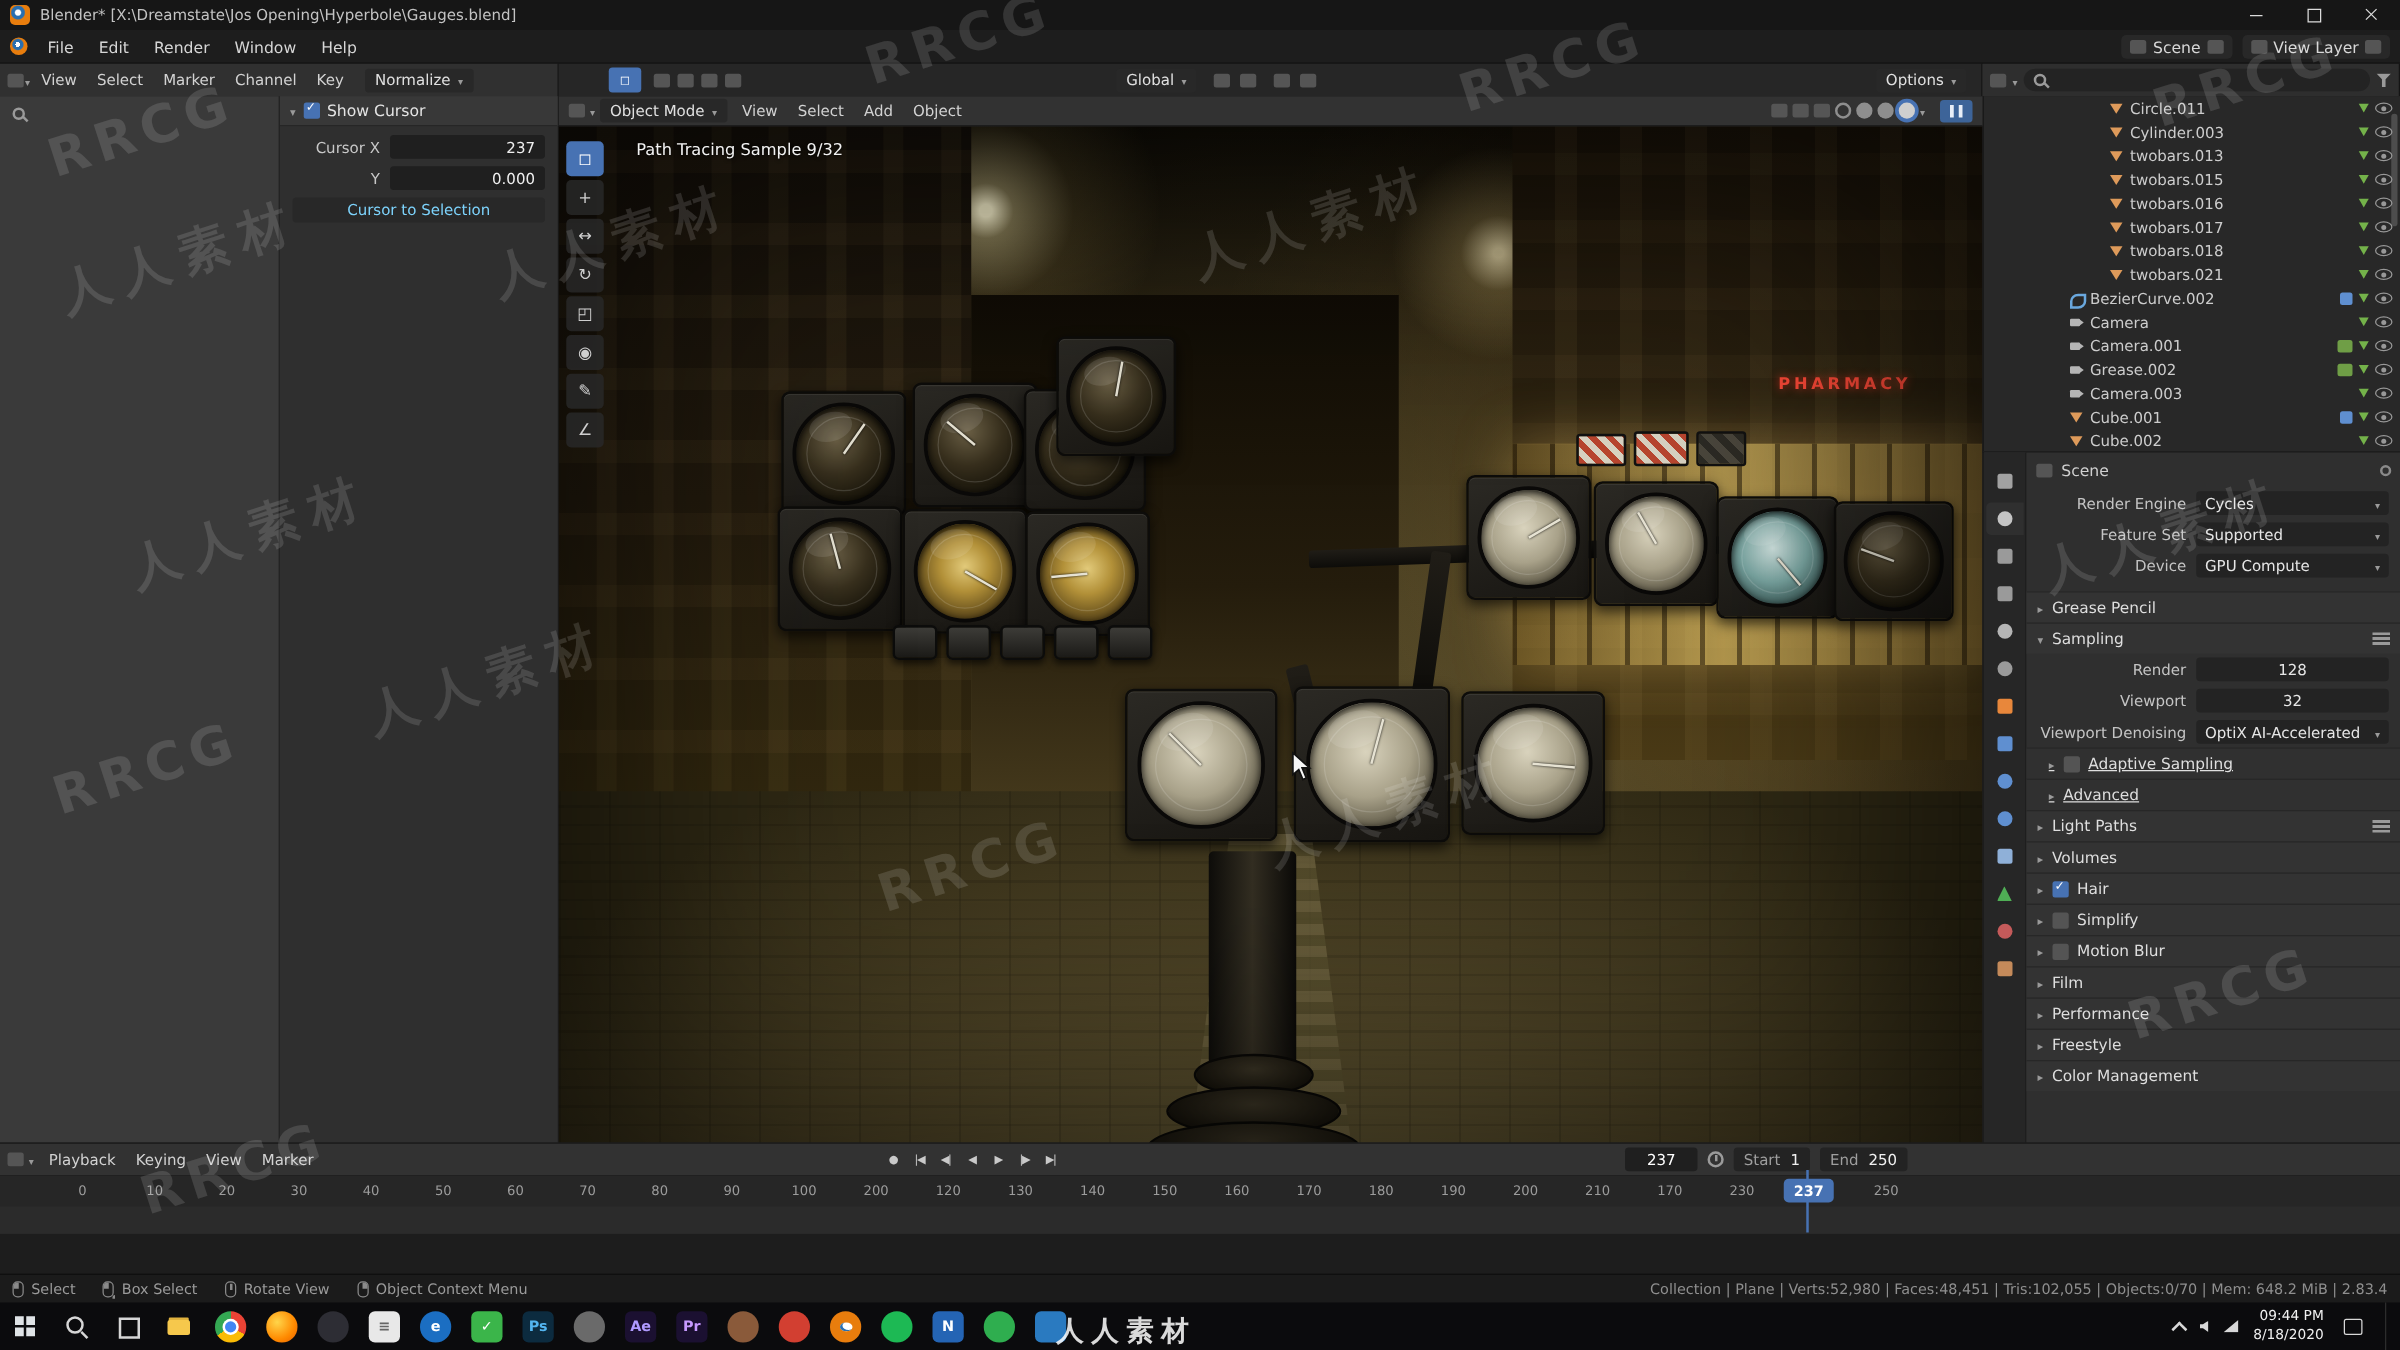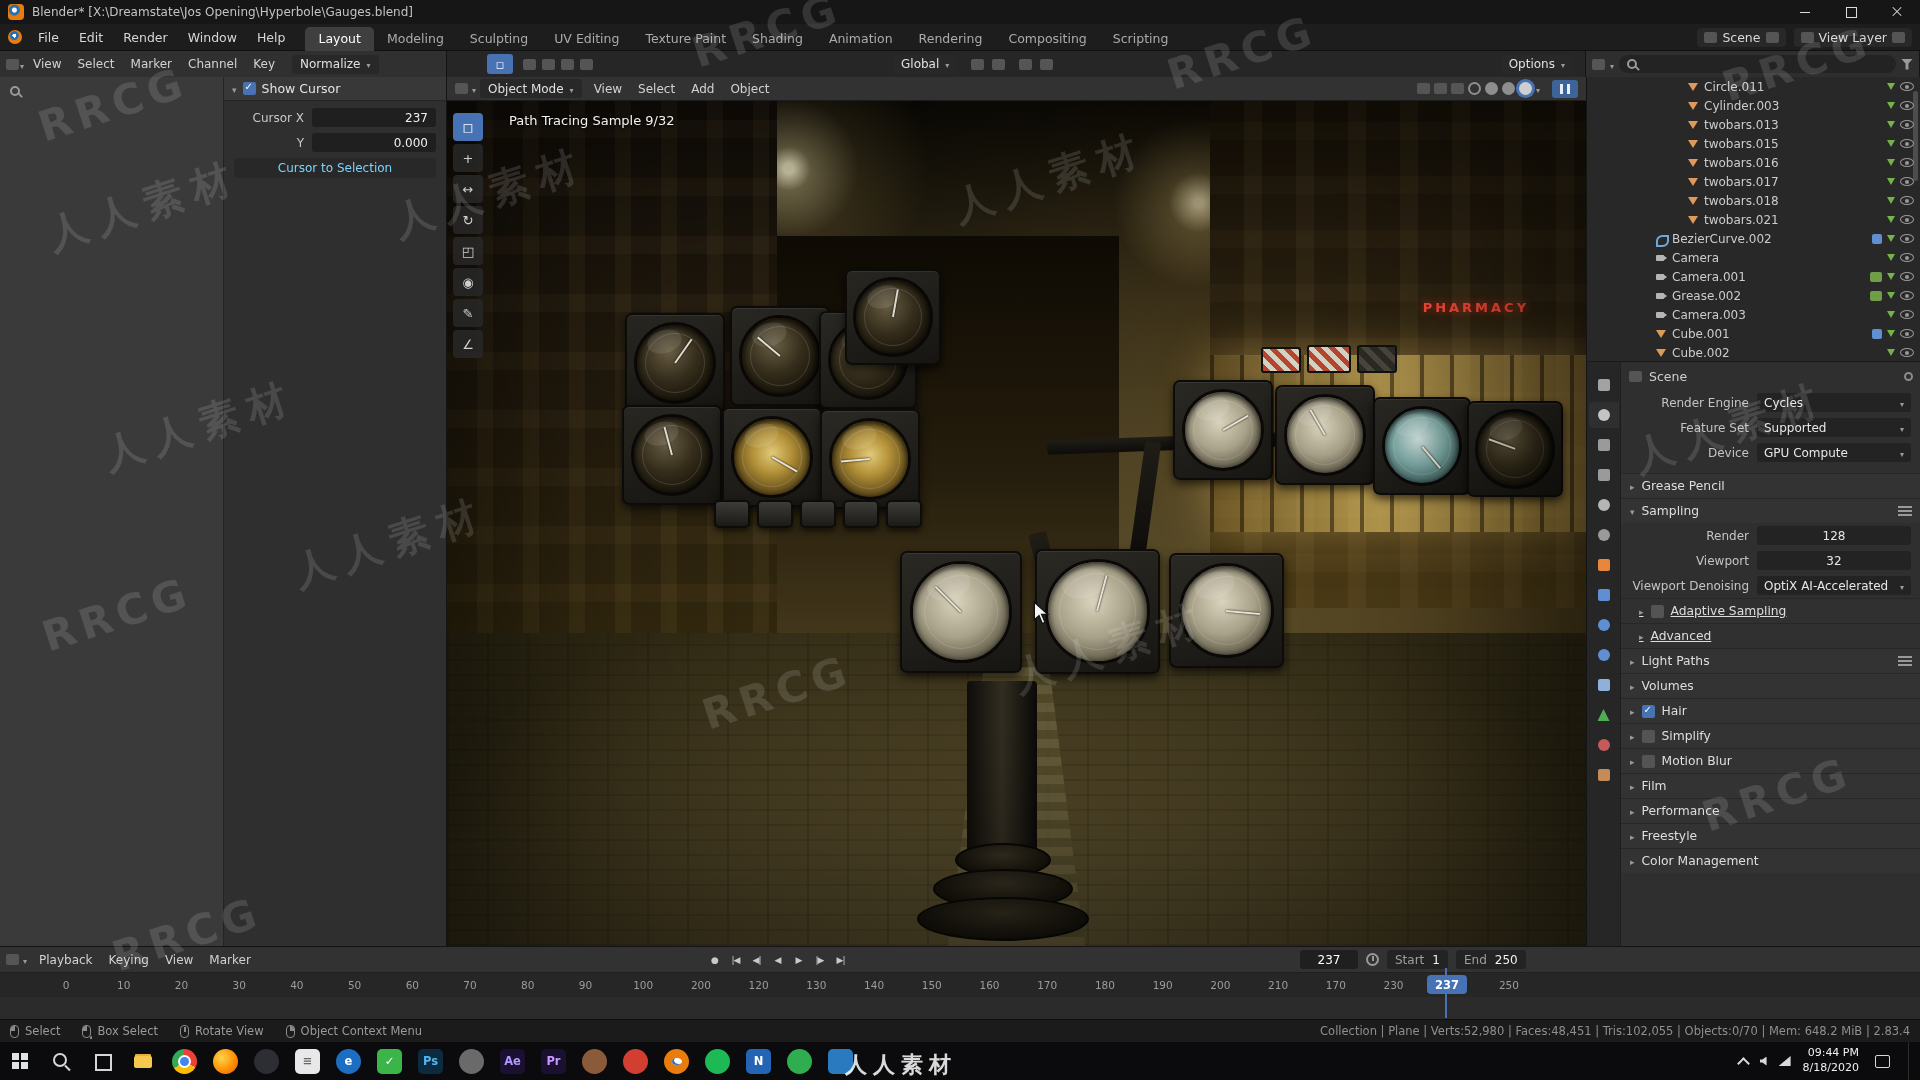--- a/index.html
+++ b/index.html
@@ -205,21 +205,21 @@
     padding:0 7px; color:#e6e6e6; font-size:12px; gap:5px; }
   .pwidget .v { flex:1; }
   .pnum { justify-content:center; }
   .sect { height:25px; display:flex; align-items:center; gap:7px; padding:0 9px; background:#333333;
     border-top:1px solid #272727; color:#dedede; font-size:12.3px; }
   .sect.sub { background:#303030; padding-left:18px;text-decoration:underline; }
   .preset { margin-left:auto; width:14px; height:10px;
     background:repeating-linear-gradient(0deg,#9a9a9a 0 2px,transparent 2px 4px); }
 
   
-  #timeline { position:absolute; left:0; top:946px; width:1920px; height:73px; background:#2b2b2b; border-top:1px solid #141414; }
+  #timeline { position:absolute; left:0; top:914px; width:1920px; height:73px; background:#2b2b2b; border-top:1px solid #141414; }
   #tl-header { height:26px; background:#323232; border-bottom:1px solid #202020; display:flex; align-items:center;
     padding-left:6px; position:relative; }
   .tl-ctls { position:absolute; left:706px; display:flex; align-items:center; gap:4px; }
   .tl-ctl { min-width:17px; height:18px; display:flex; align-items:center; justify-content:center;
     color:#c9c9c9; font-size:9px; letter-spacing:-1px; border-radius:3px; }
   .tl-fields { position:absolute; left:1300px; display:flex; align-items:center; gap:8px; }
   .tl-frame { width:58px; height:19px; background:#1f1f1f; border-radius:3px; color:#fff;
     display:flex; align-items:center; justify-content:center; font-size:12px; }
   .clockic { width:13px; height:13px; border:2px solid #9a9a9a; border-radius:50%; position:relative; }
   .clockic::after { content:""; position:absolute; left:4px; top:1px; width:2px; height:5px; background:#9a9a9a; }
@@ -295,33 +295,20 @@
 
 <div id="topbar">
   <span class="mini-logo"></span>
   <div class="row">
 
   <span class="menu-item">File</span>
       <span class="menu-item">Edit</span>
       <span class="menu-item">Render</span>
       <span class="menu-item">Window</span>
       <span class="menu-item">Help</span>
-    </div>
-  <div class="ws-wrap">
-
-  <span class="ws-tab i-active">Layout</span>
-      <span class="ws-tab">Modeling</span>
-      <span class="ws-tab">Sculpting</span>
-      <span class="ws-tab">UV Editing</span>
-      <span class="ws-tab">Texture Paint</span>
-      <span class="ws-tab">Shading</span>
-      <span class="ws-tab">Animation</span>
-      <span class="ws-tab">Rendering</span>
-      <span class="ws-tab">Compositing</span>
-      <span class="ws-tab">Scripting</span>
     </div>
   <div class="grow"></div>
   <div class="tb-widget">
     <span class="stub dim"></span>
     <span>Scene</span>
     <span class="stub dim"></span>
   </div>
   <div class="tb-widget">
     <span class="stub dim"></span>
     <span>View Layer</span>

